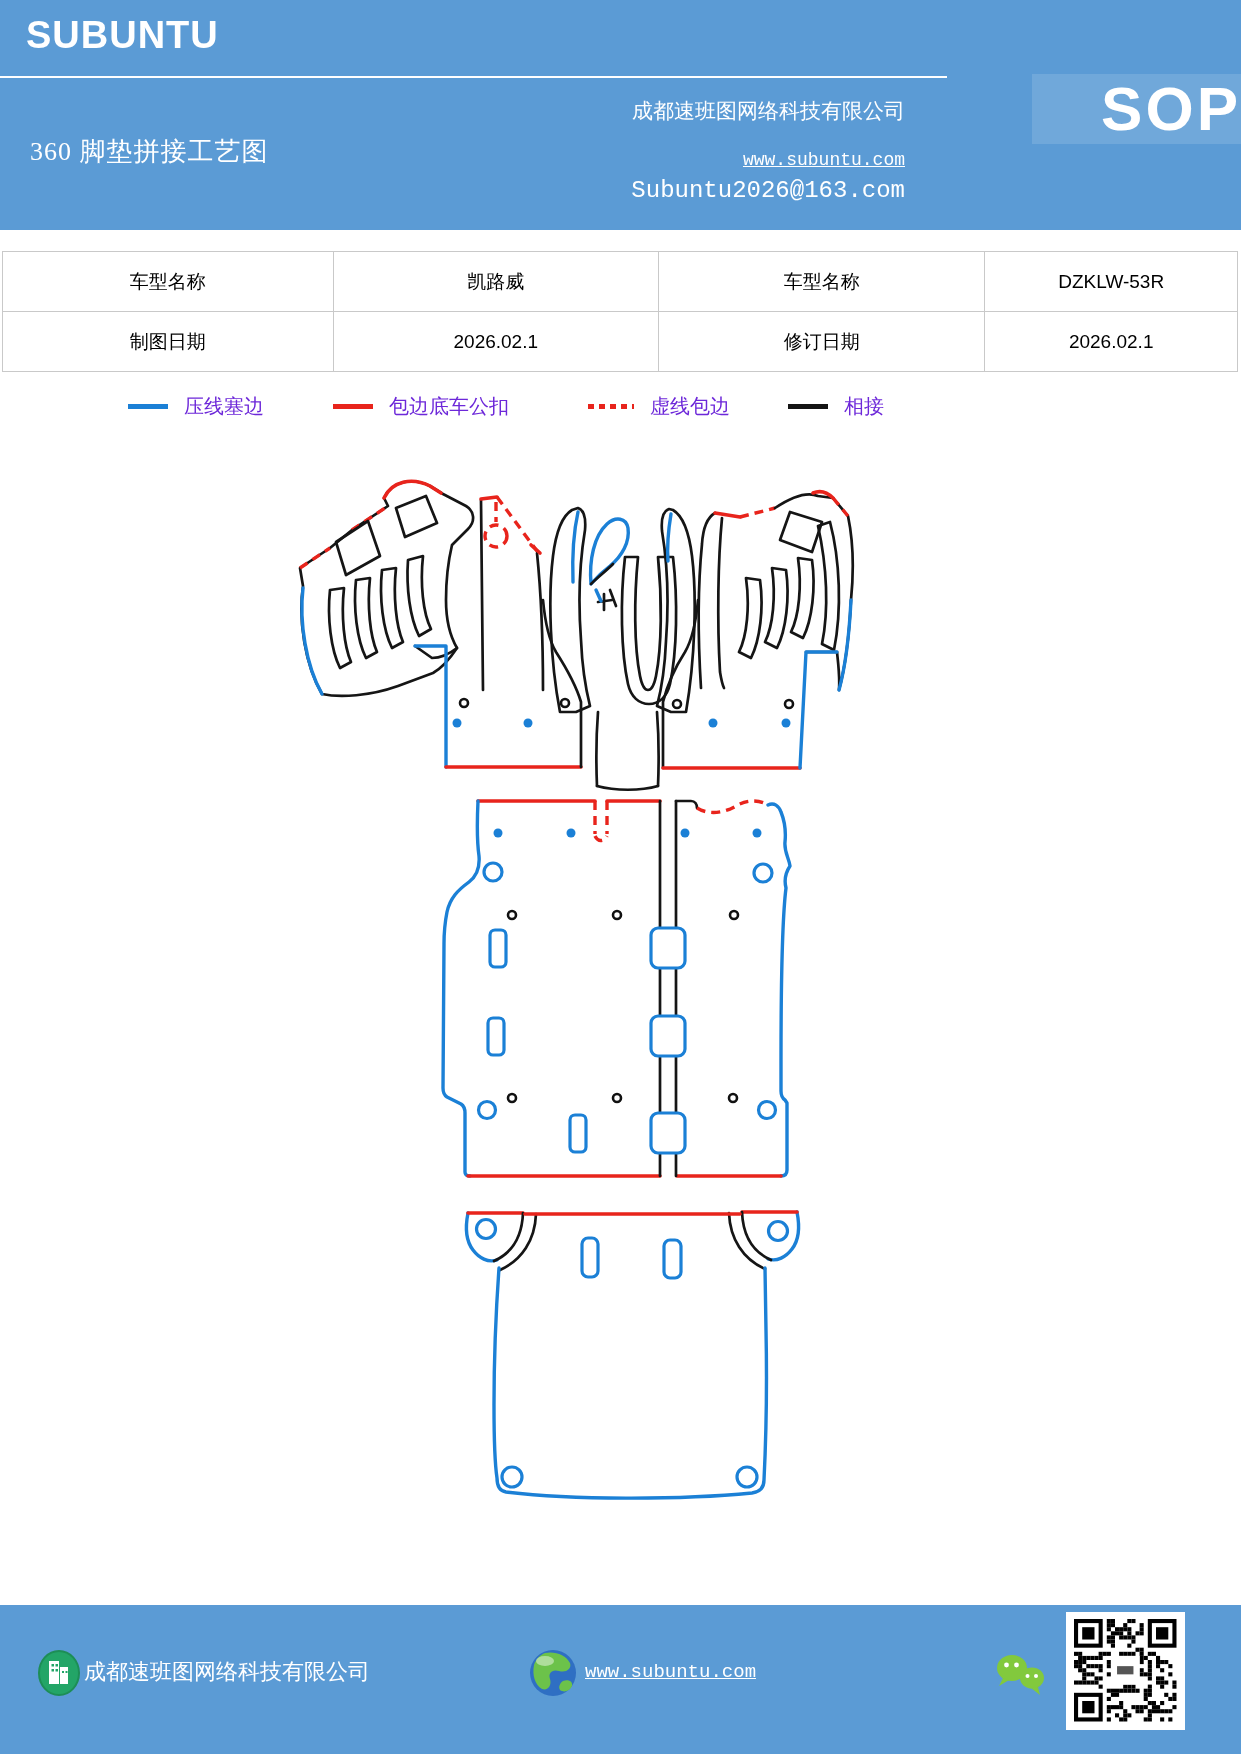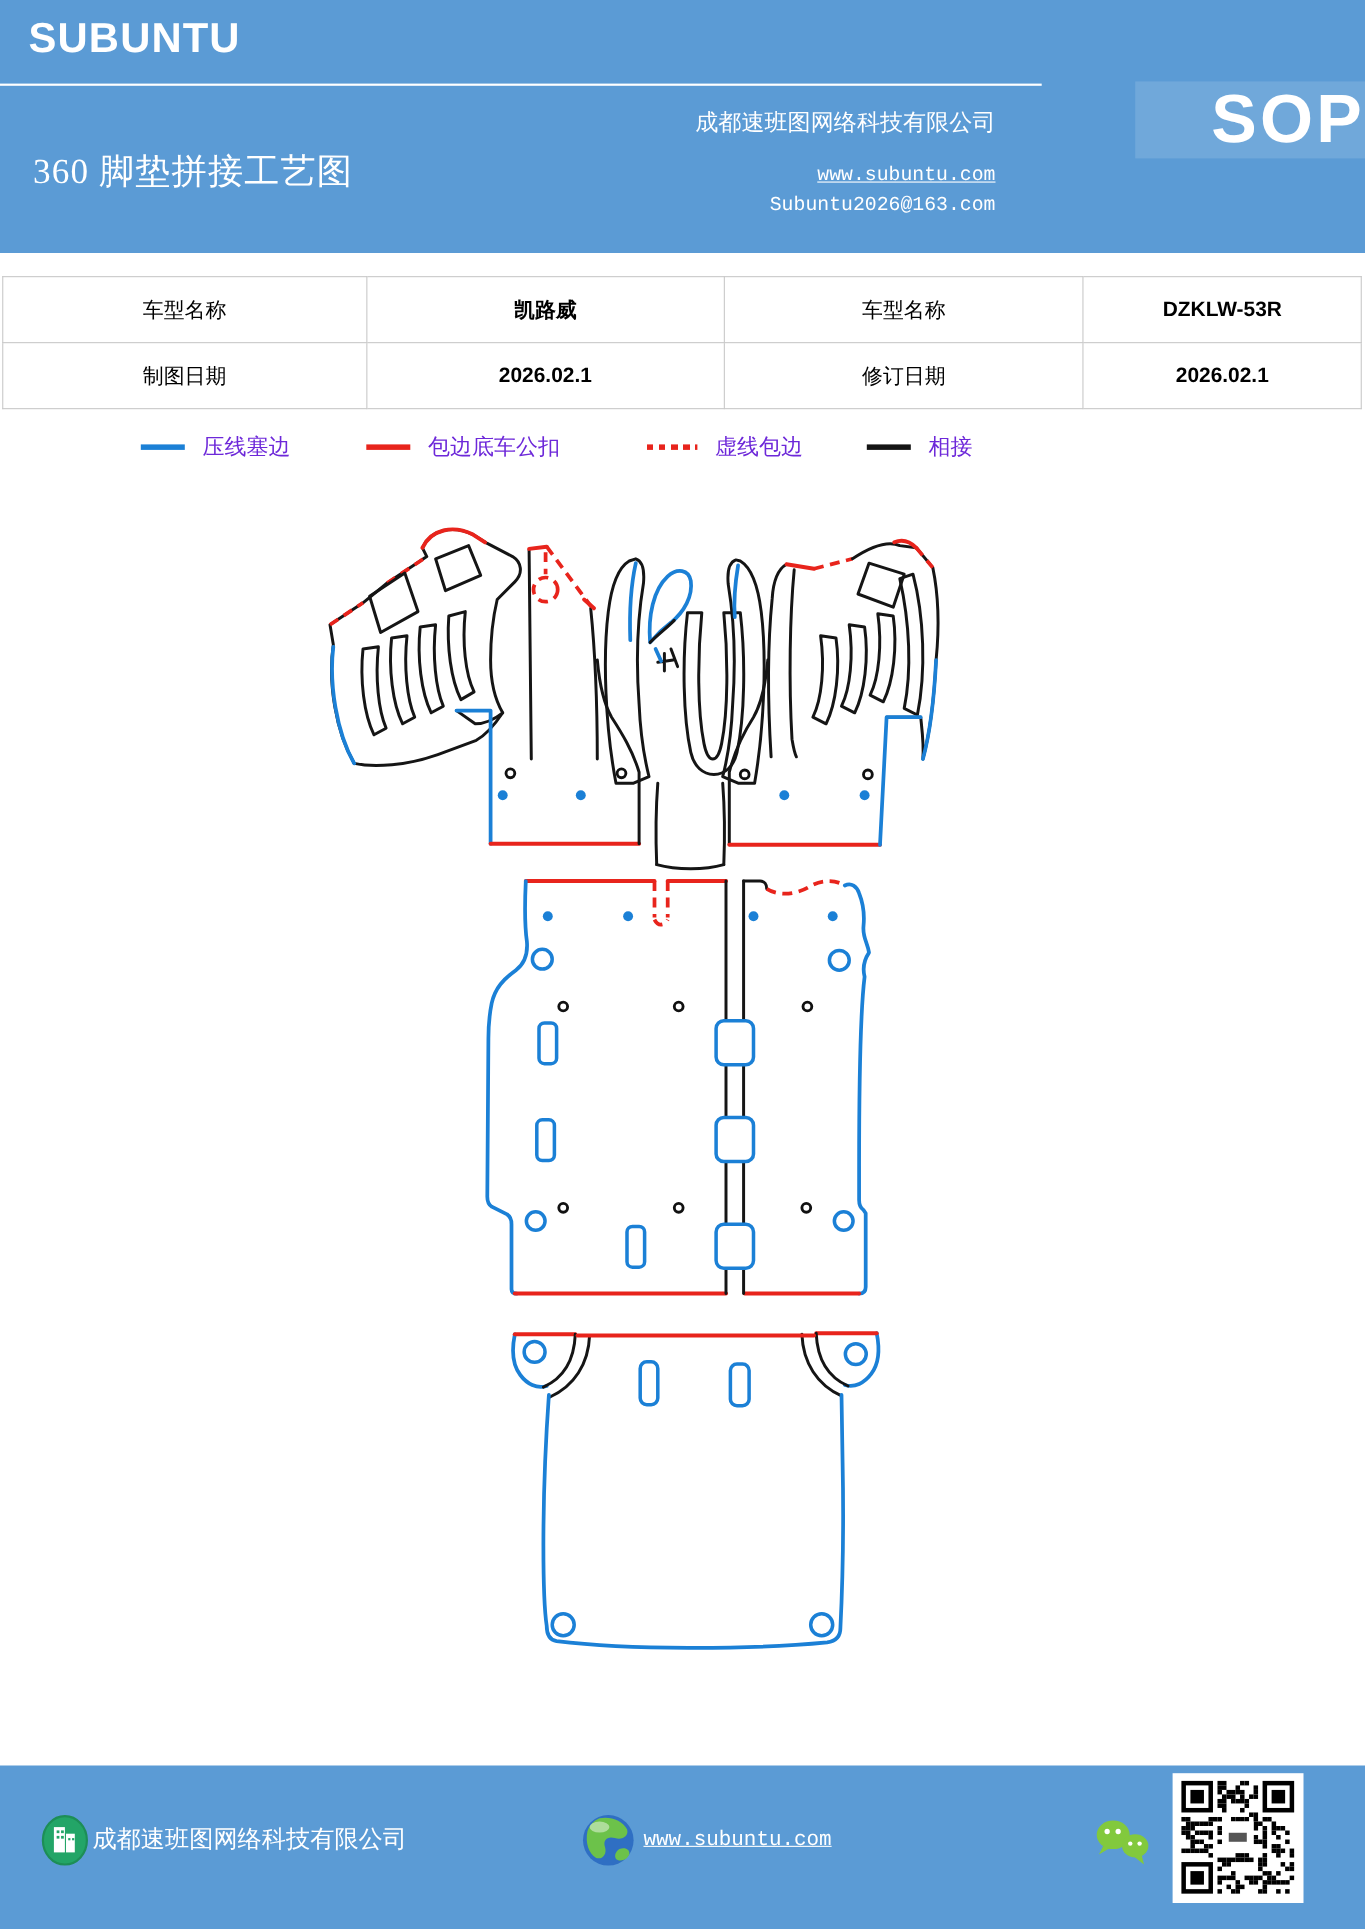--- a/index.html
+++ b/index.html
@@ -4,39 +4,39 @@
 <style>
   html,body{margin:0;padding:0;background:#e9e9e9;}
   .page{position:relative;width:1241px;height:1754px;background:#ffffff;margin:0 auto;
         font-family:"Liberation Serif","DejaVu Serif",serif;overflow:hidden;}
 
   
   .header{position:absolute;left:0;top:0;width:1241px;height:230px;background:#5b9bd5;padding-left:16px;}
   .logo{position:absolute;left:26px;top:14px;color:#fff;font-family:"Liberation Sans","DejaVu Sans",sans-serif;
         font-weight:bold;font-size:38px;letter-spacing:1px;}
   .header-divider{position:absolute;left:0;top:76px;width:947px;height:2px;background:#fff;}
-  .doc-title{position:absolute;left:30px;top:134px;color:#fff;font-size:32px;letter-spacing:1px;}
+  .doc-title{position:absolute;left:30px;top:134px;color:#fff;font-size:26px;letter-spacing:1px;}
   .header-right{position:absolute;right:352px;top:0;width:420px;text-align:right;color:#fff;}
   .company-line{position:absolute;right:0;top:97px;font-size:21px;white-space:nowrap;}
   .site-line{position:absolute;right:0;top:150px;font-size:18px;text-decoration:underline;
              font-family:"Liberation Mono","DejaVu Sans Mono",monospace;}
-  .mail-line{position:absolute;right:0;top:177px;font-size:18px;
+  .mail-line{position:absolute;right:0;top:177px;font-size:24px;
              font-family:"Liberation Mono","DejaVu Sans Mono",monospace;}
   .sop-box{position:absolute;left:1032px;top:74px;width:209px;height:70px;background:rgba(255,255,255,0.13);
            display:flex;align-items:center;justify-content:flex-end;}
   .sop-text{color:#fff;font-family:"Liberation Sans","DejaVu Sans",sans-serif;font-weight:bold;
             font-size:62px;letter-spacing:3px;line-height:1;}
 
   
   .info-table{position:absolute;left:2px;top:251px;width:1236px;border-collapse:collapse;}
   .info-table td{border:1px solid #c9c9c9;height:57px;text-align:center;vertical-align:middle;
                  font-size:19px;color:#000;}
   .info-table td.c1{width:315px;} .info-table td.c2{width:310px;}
   .info-table td.c3{width:311px;} .info-table td.c4{width:240px;}
-  .info-table td.val{font-family:"Liberation Sans","DejaVu Sans",sans-serif;font-weight:bold;}
+  .info-table td.val{font-family:"Liberation Sans","DejaVu Sans",sans-serif;}
 
   
   .legend-item{position:absolute;top:393px;display:flex;align-items:center;gap:16px;}
   .sw{width:40px;height:5px;display:inline-block;}
   .sw-blue{background:#1b80d6;}
   .sw-red{background:#e8241c;}
   .sw-dash{width:46px;background:repeating-linear-gradient(90deg,#e8241c 0 6px,transparent 6px 11px);}
   .sw-black{background:#141414;}
   .legend-label{font-size:20px;color:#6d28d9;}
 

